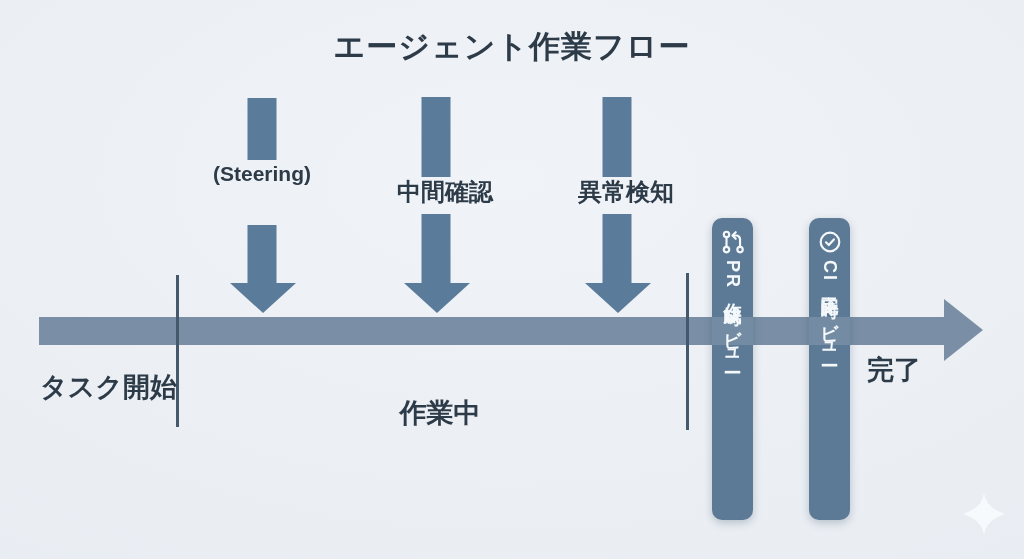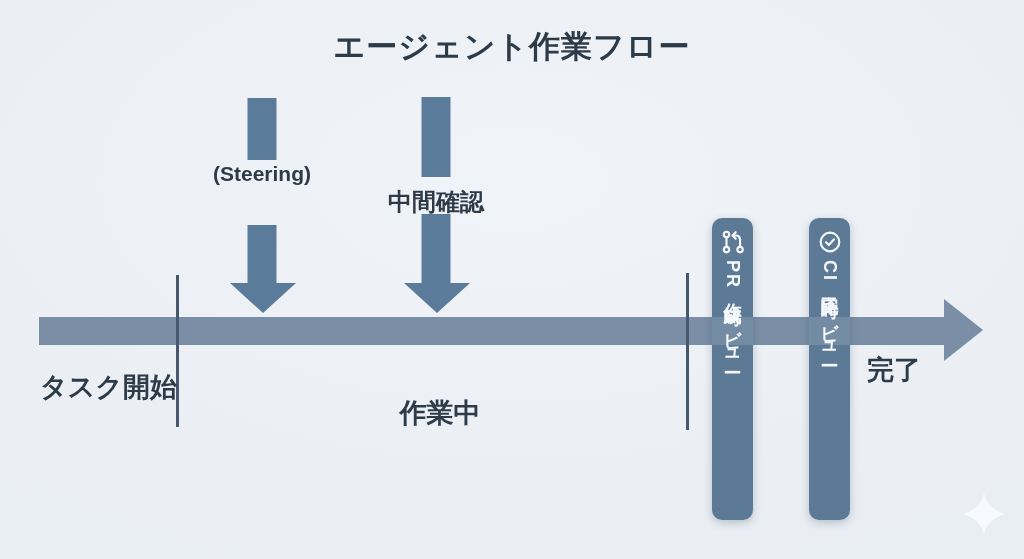--- a/index.html
+++ b/index.html
@@ -36,21 +36,21 @@
   .ev-main{font-size:24px;line-height:29px;}
   .ev-sub{font-size:21px;line-height:26px;}
   #ev1{left:230px;top:98px;height:215px;}
   #ev1 .shaft-top{top:0;height:62px;}
   #ev1 .ev-label{top:63px;}
   #ev1 .shaft-bottom{top:127px;height:58px;}
   #ev1 .head{top:185px;}
   #ev2{left:404px;top:97px;height:216px;}
   #ev3{left:585px;top:97px;height:216px;}
   #ev2 .shaft-top,#ev3 .shaft-top{top:0;height:80px;}
-  #ev2 .ev-label,#ev3 .ev-label{top:90px;}
+  #ev2 .ev-label,#ev3 .ev-label{top:80px;margin-left:9px;}
   #ev2 .shaft-bottom,#ev3 .shaft-bottom{top:117px;height:69px;}
   #ev2 .head,#ev3 .head{top:186px;}
   
   .bar{
     position:absolute;left:39px;top:317px;width:906px;height:28px;
     background:var(--bar,#7a8fa6);
   }
   .bar-head{
     position:absolute;left:944px;top:299px;width:39px;height:62px;
     background:var(--bar,#7a8fa6);
@@ -109,20 +109,28 @@
 
   <div class="devent" id="ev2">
     <div class="shaft shaft-top"></div>
     <div class="ev-label">
       <div class="ev-main">中間確認</div>
     </div>
     <div class="shaft shaft-bottom"></div>
     <div class="head"></div>
   </div>
 
+  <div class="devent" id="ev3">
+    <div class="shaft shaft-top"></div>
+    <div class="ev-label">
+      <div class="ev-main">異常検知</div>
+    </div>
+    <div class="shaft shaft-bottom"></div>
+    <div class="head"></div>
+  </div>
 
   <div class="bar"></div>
   <div class="bar-head"></div>
   <div class="tick" id="tick1"></div>
   <div class="tick" id="tick2"></div>
 
   <div class="phase" id="lbl-start">タスク開始</div>
   <div class="phase" id="lbl-mid">作業中</div>
   <div class="phase" id="lbl-end">完了</div>
 

